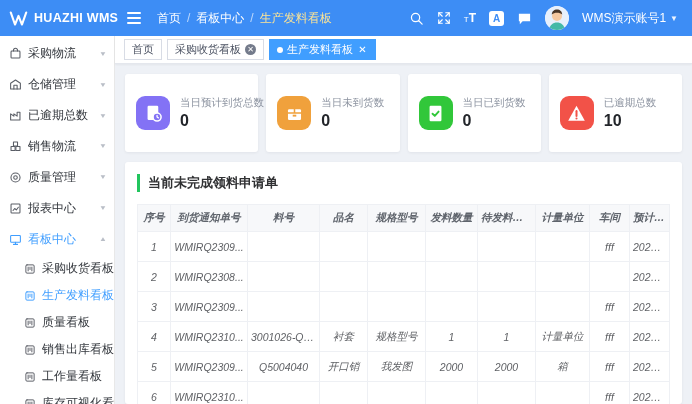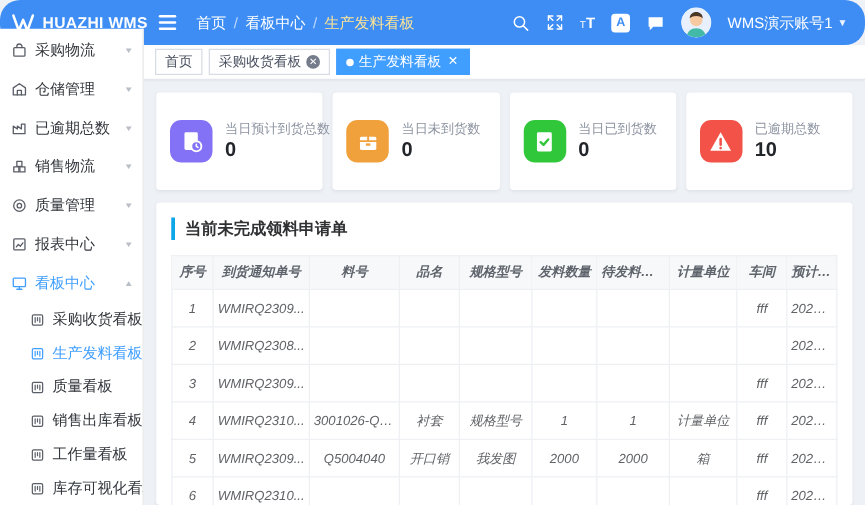--- a/index.html
+++ b/index.html
@@ -1,39 +1,39 @@
 <!DOCTYPE html>
 <html><head>
 <meta charset="utf-8">
 <style>
   * { margin:0; padding:0; box-sizing:border-box; }
   html,body { width:692px; height:404px; overflow:hidden; }
   body { font-family:"Liberation Sans","DejaVu Sans",sans-serif; background:#eef1f6; font-size:12px; }
 
   
-  .topbar { height:36px; background:#3d8df5; display:flex; align-items:stretch; color:#fff;border-radius:16px; }
+  .topbar { height:36px; background:#3d8df5; display:flex; align-items:stretch; color:#fff; }
   .logo-area { width:115px; display:flex; align-items:center; gap:6px; padding-left:9px; flex:none; }
   .logo-text { font-size:12.5px; font-weight:bold; letter-spacing:.3px; white-space:nowrap; }
   .topbar-main { flex:1; display:flex; align-items:center; padding:0 14px 0 12px; min-width:0; }
   .hamburger { display:flex; flex-direction:column; gap:3px; cursor:pointer; }
   .hamburger i { display:block; width:14px; height:2px; background:#fff; border-radius:1px; }
   .breadcrumb { display:flex; align-items:center; gap:6px; margin-left:16px; font-size:12px; white-space:nowrap; }
   .crumb { color:#fff; }
   .crumb-sep { color:rgba(255,255,255,.65); }
   .crumb.current { color:#fbe396; }
   .topbar-right { margin-left:auto; display:flex; align-items:center; gap:13px; }
   .hicon { display:flex; align-items:center; justify-content:center; color:#fff; cursor:pointer; height:20px;text-align:center; }
   .lang-box { display:inline-flex; align-items:center; justify-content:center; width:15px; height:15px; background:#fff; color:#3d8df5; border-radius:3px; font-size:10px; font-weight:bold; }
   .tT b { font-size:12px; } .tT s { font-size:8px; text-decoration:none; }
   .avatar { width:24px; height:24px; border-radius:50%; overflow:hidden; background:#eef4ff; flex:none; }
   .user-name { font-size:12px; white-space:nowrap; display:flex; align-items:center; gap:4px; cursor:pointer; }
   .caret { font-size:8px; opacity:.9; }
 
   
-  .body-row { display:flex; height:368px;align-items:flex-end; }
+  .body-row { display:flex; height:368px; }
   .sidebar { width:115px; flex:none; background:#fff; border-right:1px solid #e8e8e8; overflow:hidden; padding-top:2px; }
   .menu-item { height:31px; display:flex; align-items:center; gap:6px; padding:0 7px 0 9px; color:#32363c; cursor:pointer; }
   .menu-item .mi-label { font-size:12px; white-space:nowrap; }
   .menu-item .chev { margin-left:auto; color:#b9bec7; font-size:8px; transform:scale(1,.8); }
   .menu-item.active { color:#409eff; }
   .sub-item { height:27px; display:flex; align-items:center; gap:6px; padding-left:24px; color:#32363c; font-size:12px; cursor:pointer; white-space:nowrap; }
   .sub-item.active { color:#409eff; }
   .micon { display:flex; align-items:center; color:#5a5e66; flex:none; }
   .menu-item.active .micon, .sub-item.active .micon { color:#409eff; }
 
@@ -47,21 +47,21 @@
   .tab.active .tab-close { background:transparent; color:#fff; font-size:10px; }
 
   .content { flex:1; padding:10px 10px 0; overflow:hidden; }
   .cards { display:flex; gap:8px; }
   .card { flex:1; background:#fff; border-radius:3px; box-shadow:0 1px 3px rgba(0,21,41,.06); padding:22px 11px; display:flex; align-items:center; gap:10px; min-width:0; }
   .card-icon { width:34px; height:34px; border-radius:9px; display:flex; align-items:center; justify-content:center; flex:none; }
   .card-label { font-size:10.5px; color:#8c93a0; white-space:nowrap; }
   .card-value { font-size:16px; font-weight:bold; color:#22252a; margin-top:2px; }
 
   .panel { background:#fff; border-radius:3px; box-shadow:0 1px 3px rgba(0,21,41,.06); margin-top:10px; padding:12px 12px 0; height:242px; overflow:hidden; }
-  .panel-title { font-size:13px; font-weight:bold; color:#303133; border-left:3px solid #0ea5e9; padding-left:8px; margin-bottom:12px; }
+  .panel-title { font-size:13px; font-weight:bold; color:#303133; border-left:3px solid #22c55e; padding-left:8px; margin-bottom:12px; }
   table { width:100%; border-collapse:collapse; table-layout:fixed;font-style:italic; }
   th,td { border:1px solid #eef0f4; height:28px; padding:0 3px; font-size:10.5px; text-align:center; overflow:hidden; white-space:nowrap; text-overflow:ellipsis; }
   th { background:#f7f8fa; color:#5f646c; font-weight:bold; height:27px; }
   td { color:#606266; height:30px; }
 </style>
 </head>
 <body>
 
 <div class="topbar">
   <div class="logo-area">

